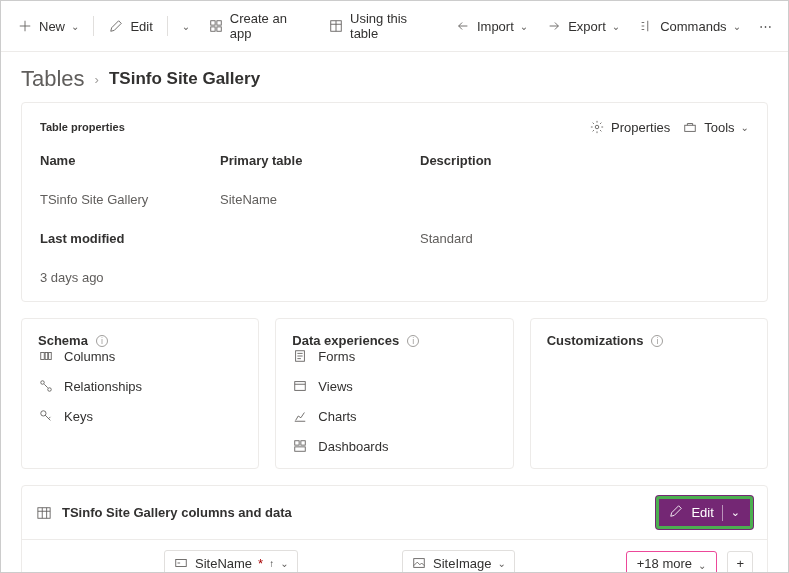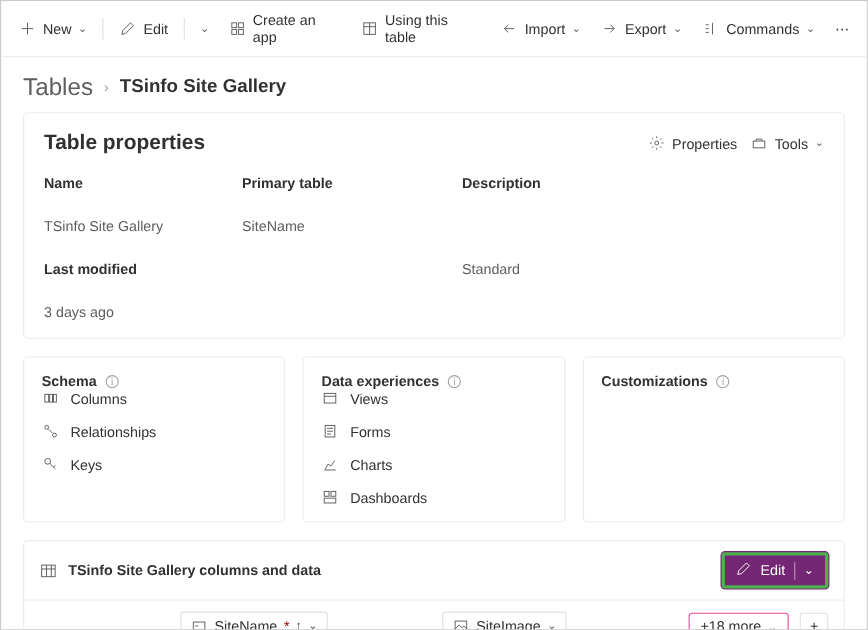--- a/index.html
+++ b/index.html
@@ -45,21 +45,21 @@
       border: 1px solid #edebe9;
       border-radius: 4px;
       padding: 16px 18px;
     }
     .card-header {
       display: flex;
       align-items: center;
       justify-content: space-between;
       margin-bottom: 18px;
     }
-    .card-title { font-weight: 600; font-size: 19px; }
+    .card-title { font-weight: 600; font-size: 11px; }
     .card-actions { display: flex; gap: 12px; }
     .card-action { display: flex; align-items: center; gap: 6px; cursor: pointer; color: #323130; }
     .props-grid {
       display: grid;
       grid-template-columns: 180px 200px 1fr;
       row-gap: 24px;
     }
     .plabel { font-weight: 600; color: #323130; }
     .pvalue { color: #605e5c; }
     .three-col { display: grid; grid-template-columns: 1fr 1fr 1fr; gap: 16px; }
@@ -301,34 +301,34 @@
 
     <div class="mini-card">
       <div class="mini-card-header">
         <span class="mini-title">Data experiences</span>
         <span class="info-icon">i</span>
       </div>
       <div class="link-list">
         <div class="link-item">
           <span class="icon">
               <svg viewBox="0 0 16 16">
+                <rect x="3" y="2" width="10" height="12" stroke="currentColor" fill="none"></rect>
+                <path d="M5 5h6M5 8h6M5 11h4" stroke="currentColor"></path>
+              </svg>
+            </span>
+          <span>Forms</span>
+        </div>
+        <div class="link-item">
+          <span class="icon">
+              <svg viewBox="0 0 16 16">
                 <rect x="2" y="3" width="12" height="10" stroke="currentColor" fill="none"></rect>
                 <path d="M2 6h12" stroke="currentColor"></path>
               </svg>
             </span>
           <span>Views</span>
-        </div>
-        <div class="link-item">
-          <span class="icon">
-              <svg viewBox="0 0 16 16">
-                <rect x="3" y="2" width="10" height="12" stroke="currentColor" fill="none"></rect>
-                <path d="M5 5h6M5 8h6M5 11h4" stroke="currentColor"></path>
-              </svg>
-            </span>
-          <span>Forms</span>
         </div>
         <div class="link-item">
           <span class="icon">
               <svg viewBox="0 0 16 16">
                 <path d="M2 14h12M3 13l3-5 3 2 4-6" stroke="currentColor" fill="none"></path>
               </svg>
             </span>
           <span>Charts</span>
         </div>
         <div class="link-item">

